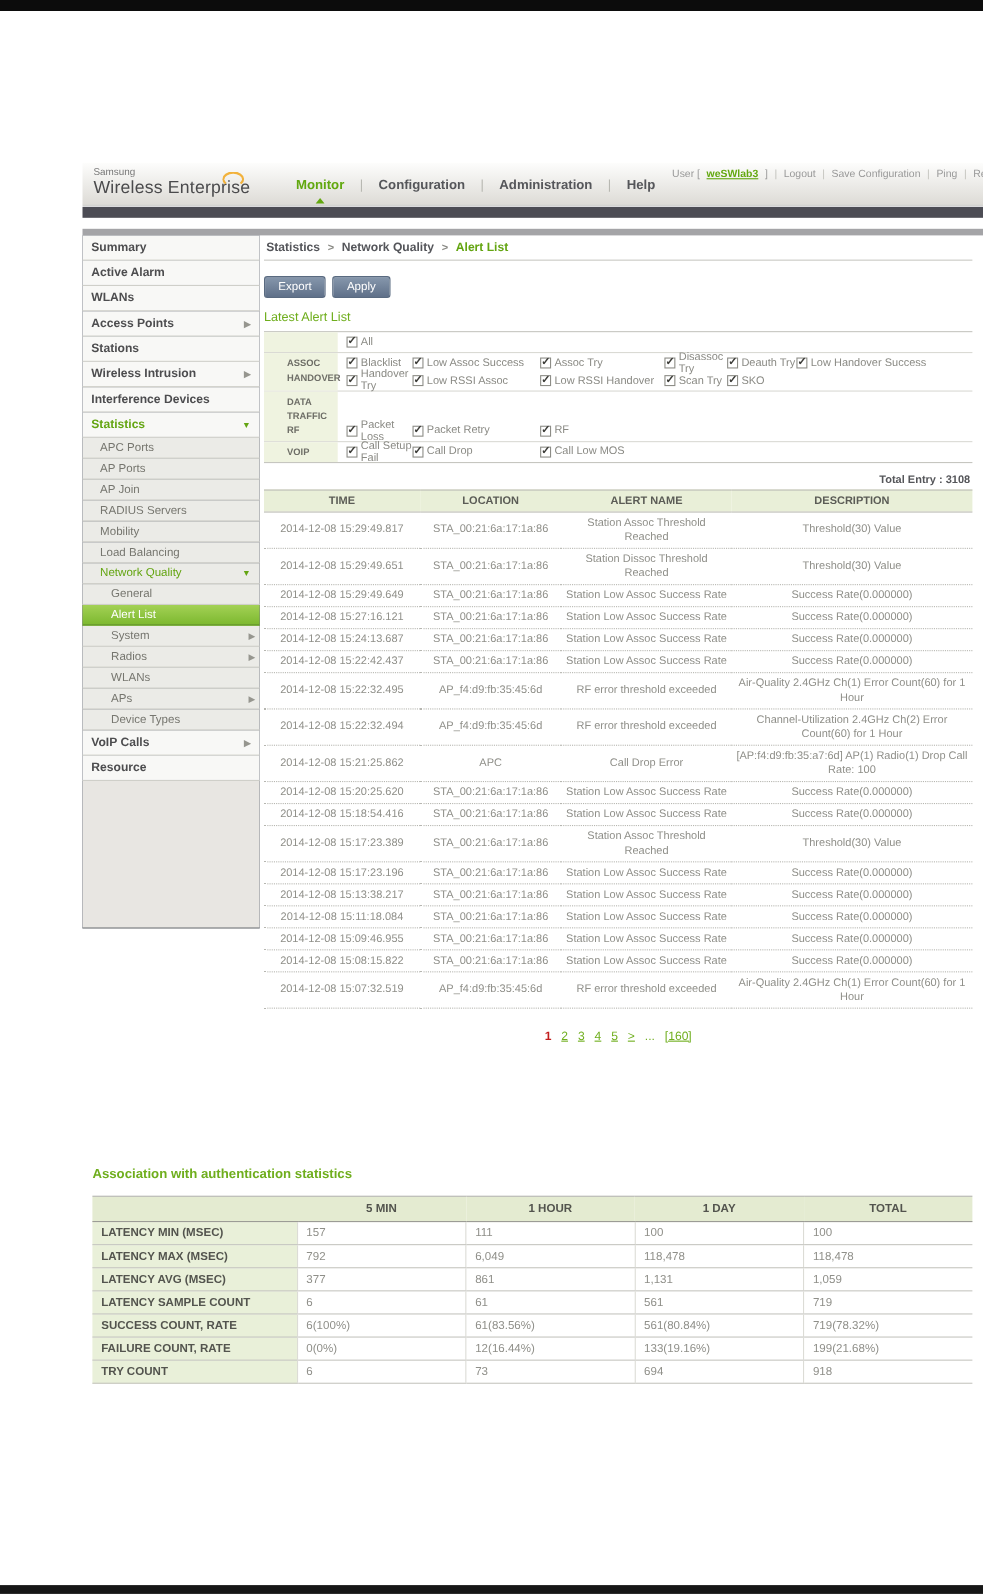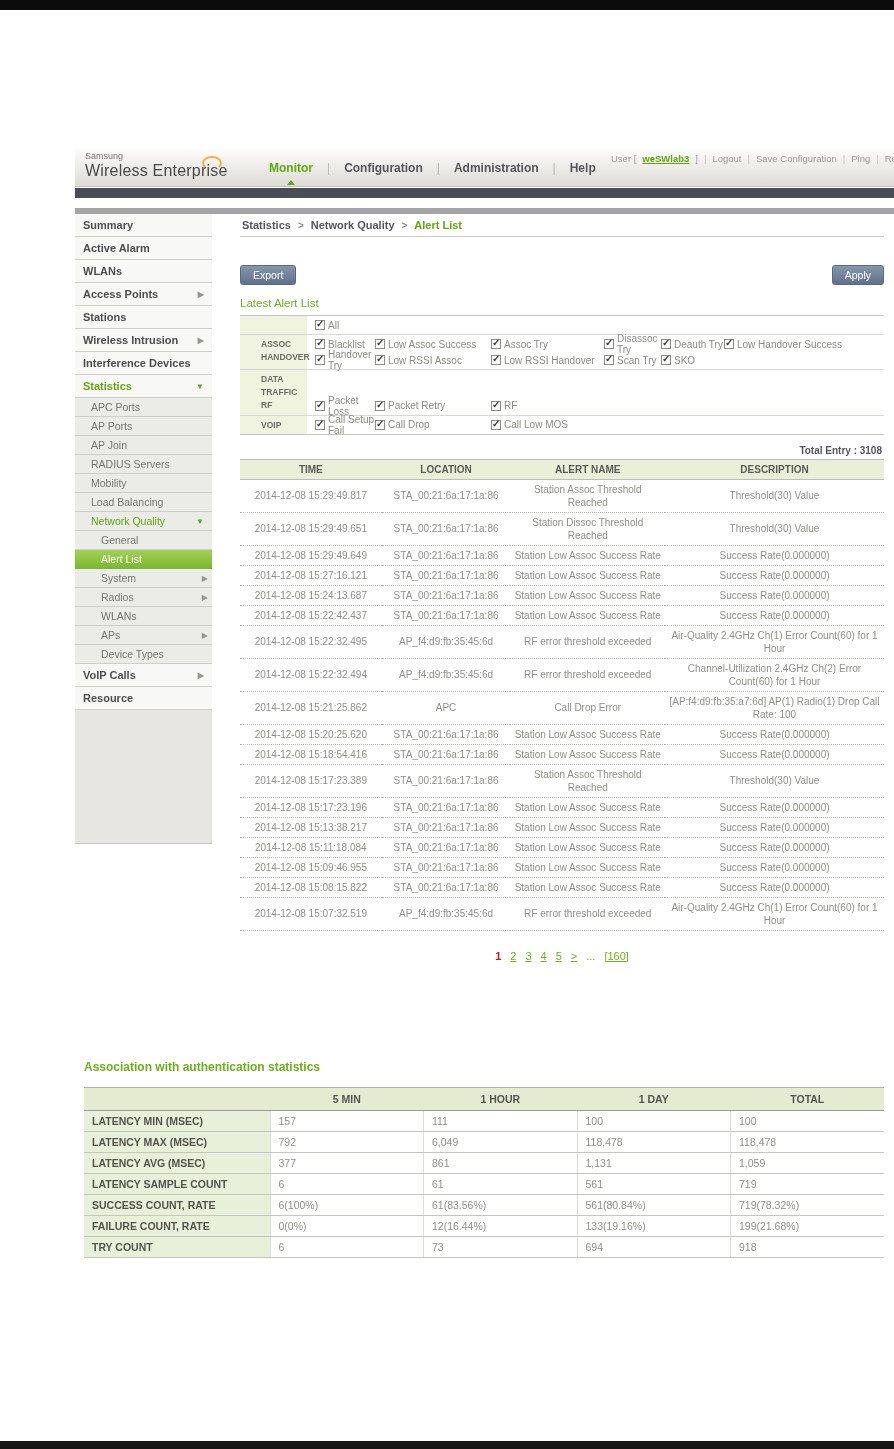--- a/index.html
+++ b/index.html
@@ -25,41 +25,41 @@
     border-left:4px solid transparent;border-right:4px solid transparent;border-bottom:5px solid #62a80f}
   .topbar{position:absolute;left:533px;top:5px;font-size:9.5px;color:#999;white-space:nowrap}
   .topbar span{margin:0 3px}
   .tb-user{color:#62a80f;font-weight:bold;text-decoration:underline;cursor:pointer}
   .tb-link{cursor:pointer}
   .tb-sep{color:#c2c2bc}
   .dark-strip{position:absolute;left:75px;top:188px;width:819px;height:10px;background:#4c4c54}
   .content-line{position:absolute;left:75px;top:208px;width:819px;height:6px;background:#a4a4a7}
 
   
-  .sidebar{position:absolute;left:75px;top:214px;width:137px;height:630px;background:#0f172a;
+  .sidebar{position:absolute;left:75px;top:214px;width:161px;height:630px;background:#0f172a;
     border-bottom:1px solid #c3c3be;display:flex;flex-direction:column}
   .sb-item{border-bottom:1px solid #cfcfc9;display:flex;justify-content:space-between;align-items:center;cursor:pointer}
   .sb-item .sb-label{pointer-events:none}
   .sb-item.lvl0{padding:5px 8px;font-size:11px;font-weight:bold;color:#4d4d4f;background:#f8f8f6;min-height:21px}
   .sb-item.lvl1{padding:3px 8px 3px 16px;font-size:10.5px;color:#76766f;background:#ebebe7;min-height:16px}
   .sb-item.lvl2{padding:3px 4px 3px 26px;font-size:10.5px;color:#76766f;background:#ebebe7;min-height:16px}
   .sb-item.green{color:#64a512}
   .sb-item.selected{background:linear-gradient(#a3d155,#7cb82f);color:#fff;border-bottom-color:#7cb82f}
   .sb-arrow{font-size:8px;color:#96968f}
   .sb-item.green .sb-arrow{color:#64a512}
   .sb-fill{flex:1;background:#e8e6e2}
 
   
   .main{position:absolute;left:240px;top:214px;width:644px}
   .breadcrumb{height:23px;border-bottom:1px solid #c9c9c4;font-size:11px;font-weight:bold;color:#54555a;
     display:flex;align-items:center;gap:7px;padding-left:2px}
   .crumb{cursor:pointer}
   .crumb.last{color:#64a512}
   .crumb-sep{color:#8a8a85;font-size:10px}
-  .actions{display:flex;justify-content:space-between;gap:23px;margin-top:28px}
+  .actions{display:flex;justify-content:flex-start;gap:6px;margin-top:14px}
   .btn{background:linear-gradient(#8697ac,#5f7089);color:#fff;font-size:10.5px;padding:3px 12px;
     border:1px solid #596a80;border-radius:3px;cursor:pointer;font-family:"Liberation Sans",sans-serif}
   .section-title{color:#6fae1d;font-size:11.5px;font-weight:normal;margin-top:12px}
 
   
   .filter-table{margin-top:6px;border-top:1px solid #c6c6c0;border-bottom:1px solid #c6c6c0;font-size:10px;color:#8a8a84}
   .f-row{display:flex;border-bottom:1px solid #dadad4}
   .f-row:last-child{border-bottom:none}
   .f-label{width:67px;background:#eff3e0;padding:3px 21px 2px;font-size:8.5px;font-weight:bold;color:#6e6e67;line-height:1.55}
   .f-body{flex:1;padding:1px 0 1px 8px;display:flex;flex-direction:column;justify-content:flex-end}

